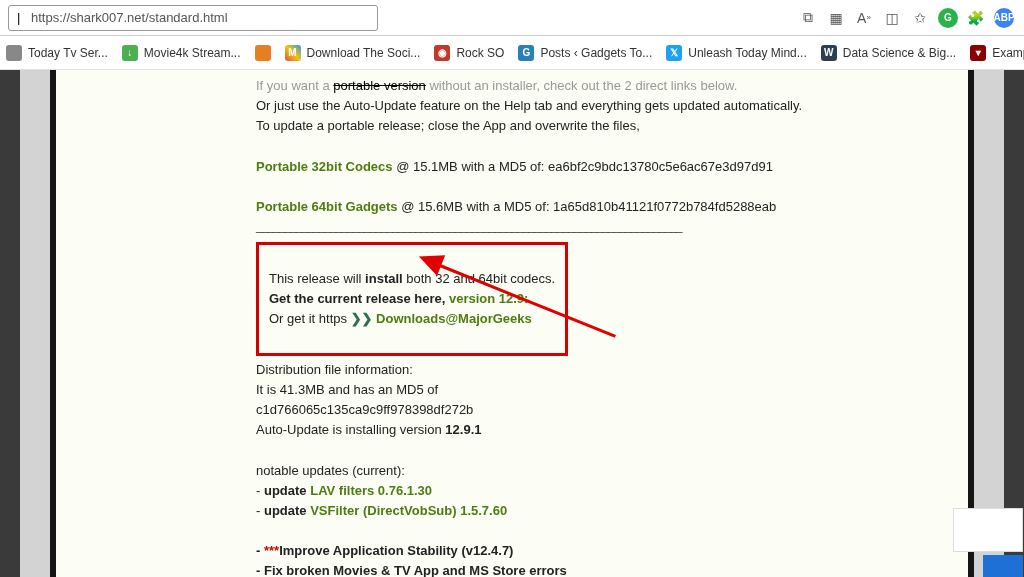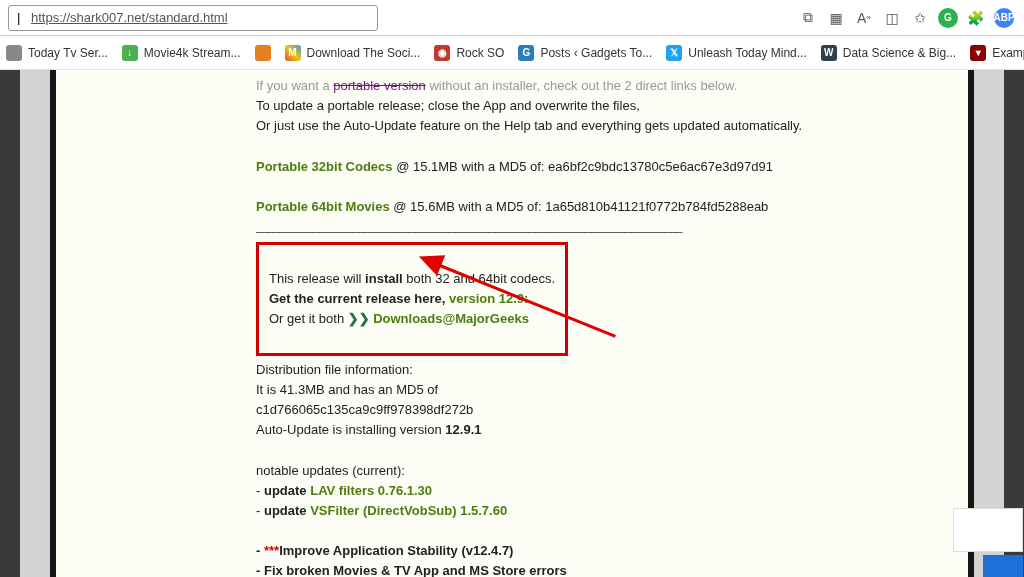--- a/index.html
+++ b/index.html
@@ -2,21 +2,21 @@
 <html><head>
 <meta charset="utf-8">
 <style>
 * { margin: 0; padding: 0; box-sizing: border-box; }
 body { font-family: Verdana, Arial, sans-serif; background: #fff; width: 1024px; height: 577px; overflow: hidden; position: relative; }
 
 
 .browser-bar { height: 36px; border-bottom: 1px solid #ccc; display: flex; align-items: center; padding: 0 8px; gap: 4px; }
 .url-box { flex: 0 0 370px; height: 26px; border: 1px solid #999; border-radius: 3px; display: flex; align-items: center; padding: 0 8px; font-size: 13px; background: #fff; }
 .url-lock { width: 12px; margin-right: 2px; }
-.url-text { color: #555; text-decoration: underline; }
+.url-text { color: #555; }
 .spacer { flex: 1; }
 .tb-icon { width: 24px; height: 24px; display: flex; align-items: center; justify-content: center; font-size: 14px; color: #555; }
 .circle { width: 20px; height: 20px; border-radius: 50%; display: flex; align-items: center; justify-content: center; font-size: 10px; font-weight: bold; color: #fff; }
 .green { background: #2bb24c; }
 .red-c { background: #3b82f6; }
 
 .bookmarks-bar { height: 34px; display: flex; align-items: center; padding: 0 6px; gap: 14px; font-size: 12px; color: #333; border-bottom: 1px solid #e1e1e1; }
 .bm { display: flex; align-items: center; gap: 6px; white-space: nowrap; }
 .bm-icon { width: 16px; height: 16px; border-radius: 3px; display: flex; align-items: center; justify-content: center; font-size: 10px; font-weight: bold; color: #fff; }
 .ic-globe { background: #888; }
@@ -30,21 +30,21 @@
 .ic-crimson { background: #8b0000; }
 
 
 .viewport { position: relative; height: calc(577px - 70px); background: #fff; overflow: hidden; }
 .dark-strip-left { position: absolute; left: 0; top: 0; width: 20px; height: 100%; background: #3a3a3a; }
 .dark-strip-right { position: absolute; right: 0; top: 0; width: 20px; height: 100%; background: #3a3a3a; }
 .light-bg { position: absolute; left: 20px; right: 20px; top: 0; bottom: 0; background: #d3d3d3; }
 .content { position: absolute; left: 50px; right: 50px; top: 0; bottom: 0; background: #fcfdf5; border-left: 6px solid #151515; border-right: 6px solid #151515; padding: 6px 12px 0 200px; font-size: 13px; line-height: 1.55; color: #222; }
 
 .link-green { color: #4d7c0f; font-weight: bold; }
-.link-red { color: #701a75; text-decoration: line-through; }
+.link-red { color: #000000; text-decoration: line-through; }
 .bold { font-weight: bold; }
 .red-stars { color: #c00; font-weight: bold; }
 .divider-line { color: #444; letter-spacing: -1px; font-size: 12px; }
 
 .red-box { border: 3px solid #d40000; padding: 24px 10px; margin: 6px 0 4px 0; display: inline-block; position: relative; }
 .arrow-wrap { position: absolute; left: 430px; top: 190px; pointer-events: none; }
 .arrow-line { width: 200px; height: 3px; background: #e00000; transform: rotate(22deg); transform-origin: left center; }
 .arrow-head { position: absolute; left: -12px; top: -10px; width: 0; height: 0; border-right: 24px solid #e00000; border-top: 11px solid transparent; border-bottom: 11px solid transparent; transform: rotate(22deg); }
 
 .dl-icon { color: #2f6f4e; font-weight: bold; }
@@ -115,32 +115,32 @@
 
 <div class="viewport">
   <div class="dark-strip-left"></div>
   <div class="dark-strip-right"></div>
   <div class="light-bg"></div>
 
   <div class="content">
     <div style="color:#999;">
       <span>If you want a </span><span class="link-red">portable version</span><span> without an installer, check out the 2 direct links below.</span>
     </div>
+    <div>Or just use the Auto-Update feature on the Help tab and everything gets updated automatically.</div>
     <div>To update a portable release; close the App and overwrite the files,</div>
-    <div>Or just use the Auto-Update feature on the Help tab and everything gets updated automatically.</div>
     <br>
     <div><span class="link-green">Portable 32bit Codecs</span><span> @ 15.1MB with a MD5 of: ea6bf2c9bdc13780c5e6ac67e3d97d91</span></div>
     <br>
-    <div><span class="link-green">Portable 64bit Movies</span><span> @ 15.6MB with a MD5 of: 1a65d810b41121f0772b784fd5288eab</span></div>
+    <div><span class="link-green">Portable 64bit Gadgets</span><span> @ 15.6MB with a MD5 of: 1a65d810b41121f0772b784fd5288eab</span></div>
     <div class="divider-line">___________________________________________________________________________</div>
 
     <div class="red-box">
       <div><span>This release will </span><span class="bold">install</span><span> both 32 and 64bit codecs.</span></div>
       <div><span class="bold">Get the current release here, </span><span class="link-green">version 12.9:</span></div>
-      <div><span>Or get it both </span><span class="dl-icon">❯❯</span><span class="link-green"> Downloads@MajorGeeks</span></div>
+      <div><span>Or get it https </span><span class="dl-icon">❯❯</span><span class="link-green"> Downloads@MajorGeeks</span></div>
     </div>
 
     <div>Distribution file information:</div>
     <div>It is 41.3MB and has an MD5 of</div>
     <div>c1d766065c135ca9c9ff978398df272b</div>
     <div><span>Auto-Update is installing version </span><span class="bold">12.9.1</span></div>
     <br>
     <div>notable updates (current):</div>
     <div><span>- </span><span class="bold">update </span><span class="link-green">LAV filters 0.76.1.30</span></div>
     <div><span>- </span><span class="bold">update </span><span class="link-green">VSFilter (DirectVobSub) 1.5.7.60</span></div>

